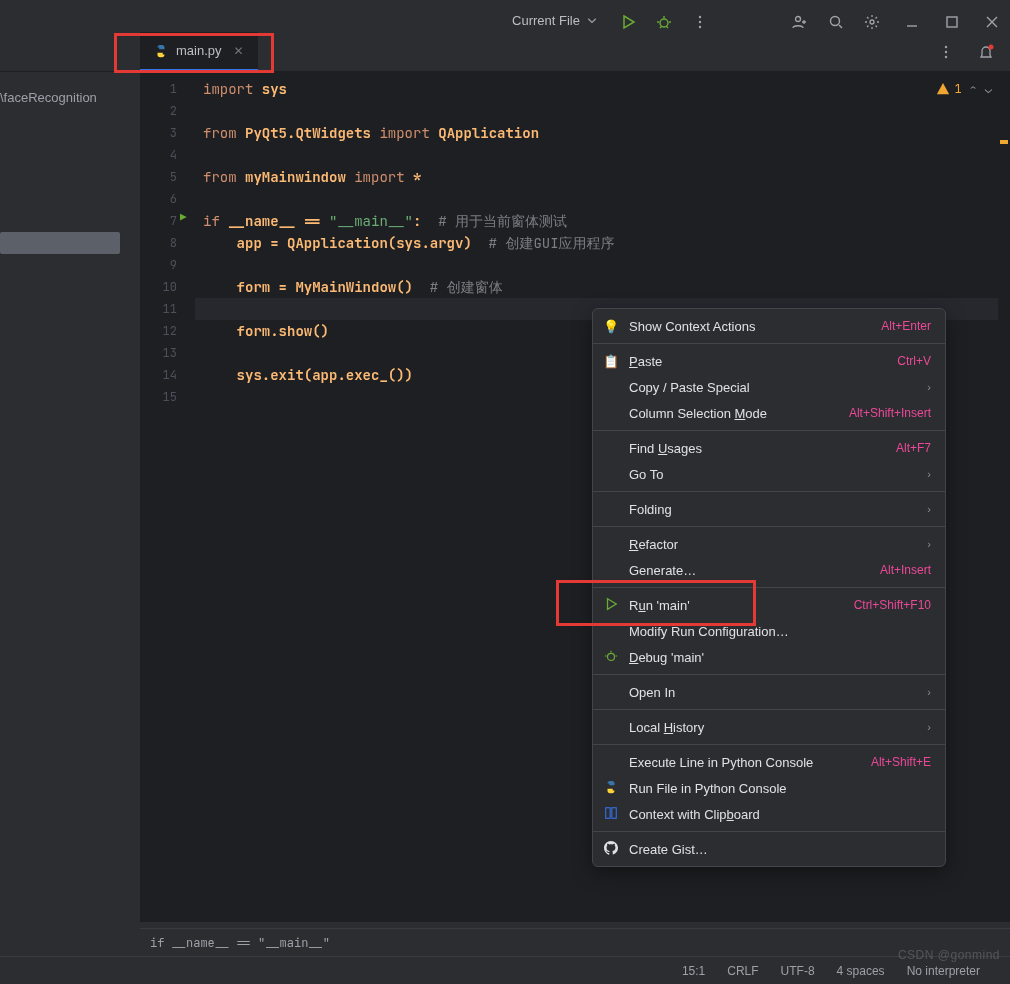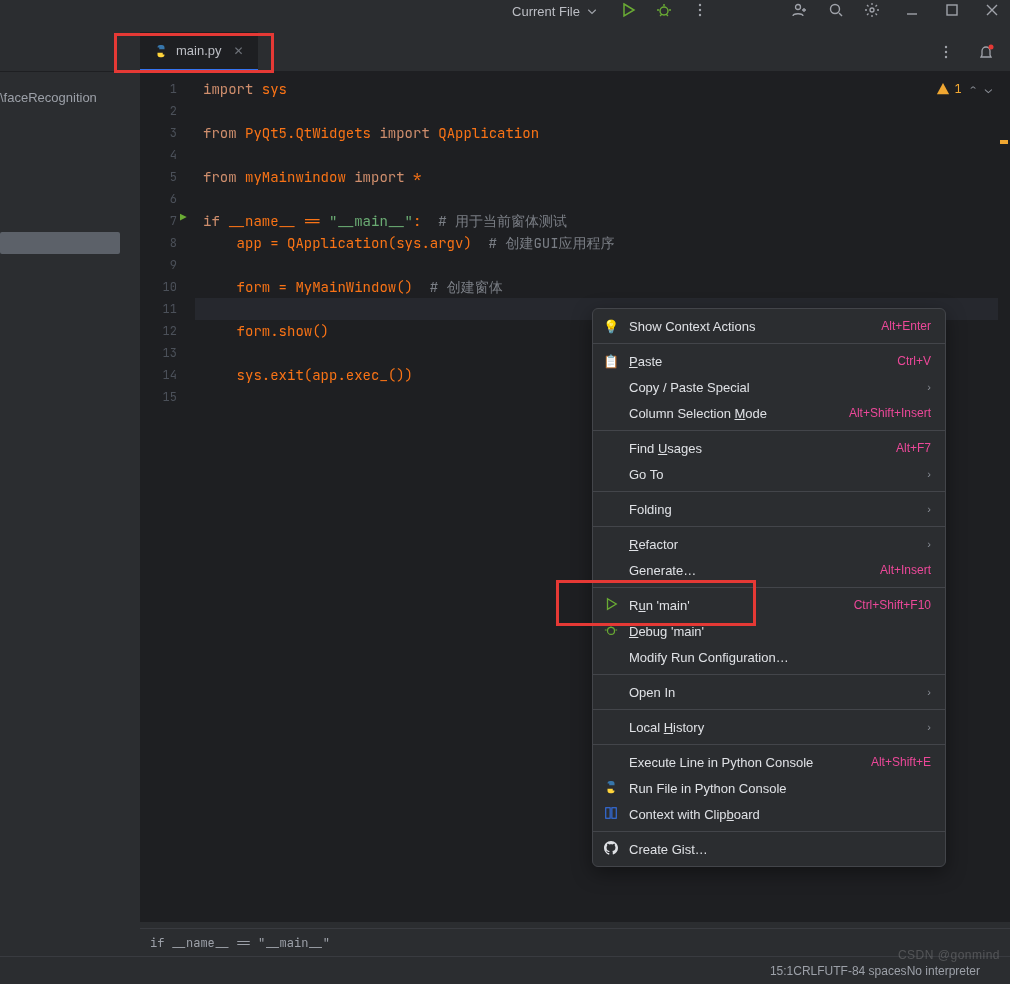--- a/index.html
+++ b/index.html
@@ -8,21 +8,21 @@
   background: #2b2d30;
   font-family: -apple-system, "Segoe UI", Arial, sans-serif;
   font-size: 13px;
   color: #bcbec4;
   overflow: hidden;
   position: relative;
 }
 .topbar {
   height: 32px;
   background: #2b2d30;
-  display: flex; align-items: flex-start;
+  display: flex; align-items: flex-end;
   padding: 0 8px;
 }
 .topbar-spacer { flex: 1; }
 .run-config {
   display: flex; align-items: center; gap: 6px;
   padding: 4px 8px; cursor: pointer;
 }
 .top-icons { display: flex; align-items: center; gap: 16px; margin-left: 12px; }
 .icon-btn { width: 20px; height: 20px; display: flex; align-items: center; justify-content: center; cursor: pointer; color: #a0a3aa; }
 .icon-btn svg { width: 16px; height: 16px; }
@@ -74,21 +74,21 @@
   padding-top: 6px;
   font-family: "JetBrains Mono", Consolas, monospace;
   font-size: 14px; line-height: 22px;
   position: relative;
 }
 .code-line { height: 22px; white-space: pre; padding-left: 8px; }
 .cl-active { background: #26282e; }
 .kw { color: #cf8e6d; }
 .str { color: #6aab73; }
 .cmt { color: #7a7e85; }
-.ident { color: #f97316; }
+.ident { color: #fdba74; font-weight: bold; }
 
 .warning-badge { position: absolute; right: 18px; top: 6px; display: flex; align-items: center; gap: 4px; color: #f0a732; font-size: 12px; }
 .edit-scroll { position: absolute; right: 0; top: 0; width: 12px; height: 100%; background: #1e1f22; }
 .yellow-mark { position: absolute; right: 2px; top: 68px; width: 8px; height: 4px; background: #f0a732; }
 
 .context-menu {
   position: absolute; left: 592px; top: 308px;
   width: 354px; background: #2b2d30;
   border: 1px solid #43454a; border-radius: 6px;
   box-shadow: 0 6px 20px rgba(0,0,0,.4);
@@ -119,21 +119,21 @@
   border-top: 1px solid #393b40;
   display: flex; align-items: center; padding-left: 10px;
   font-family: "JetBrains Mono", Consolas, monospace;
   font-size: 12px; color: #9ca0a8;
 }
 .statusbar {
   position: absolute; bottom: 0; left: 0; right: 0;
   height: 28px; background: #2b2d30;
   border-top: 1px solid #393b40;
   display: flex; align-items: center; justify-content: flex-end;
-  padding: 0 30px 0 14px;
+  gap: 22px; padding: 0 30px 0 14px;
   color: #9ca0a8; font-size: 12px;
 }
 .watermark {
   position: absolute; right: 10px; bottom: 22px;
   color: rgba(200,200,200,0.25); font-size: 12px;
   letter-spacing: 0.5px;
 }
 </style>
 </head>
 <body>
@@ -340,29 +340,29 @@
   </div>
   <div class="menu-sep"></div>
   <div class="menu-item">
     <span class="mi-icon"><svg width="14" height="14" viewBox="0 0 16 16">
           <path d="M4 2l10 6-10 6z" fill="none" stroke="#6aab34" stroke-width="1.5"></path>
         </svg></span>
     <span class="mi-label"><span>R</span><span class="under">u</span><span>n 'main'</span></span>
     <span class="mi-short">Ctrl+Shift+F10</span>
   </div>
   <div class="menu-item">
+    <span class="mi-icon"></span>
+      <span class="mi-label">Modify Run Configuration…</span>
+  </div>
+  <div class="menu-item">
     <span class="mi-icon"><svg width="14" height="14" viewBox="0 0 16 16">
           <circle cx="8" cy="9" r="4" fill="none" stroke="#6aab34" stroke-width="1.4"></circle>
           <path d="M8 2v2M3 8h-2M15 8h-2" stroke="#6aab34" stroke-width="1.4"></path>
         </svg></span>
     <span class="mi-label"><span class="under">D</span><span>ebug 'main'</span></span>
-  </div>
-  <div class="menu-item">
-    <span class="mi-icon"></span>
-      <span class="mi-label">Modify Run Configuration…</span>
   </div>
   <div class="menu-sep"></div>
   <div class="menu-item">
     <span class="mi-icon"></span>
       <span class="mi-label">Open In</span>
       <span class="mi-sub">›</span>
   </div>
   <div class="menu-sep"></div>
   <div class="menu-item">
     <span class="mi-icon"></span>

